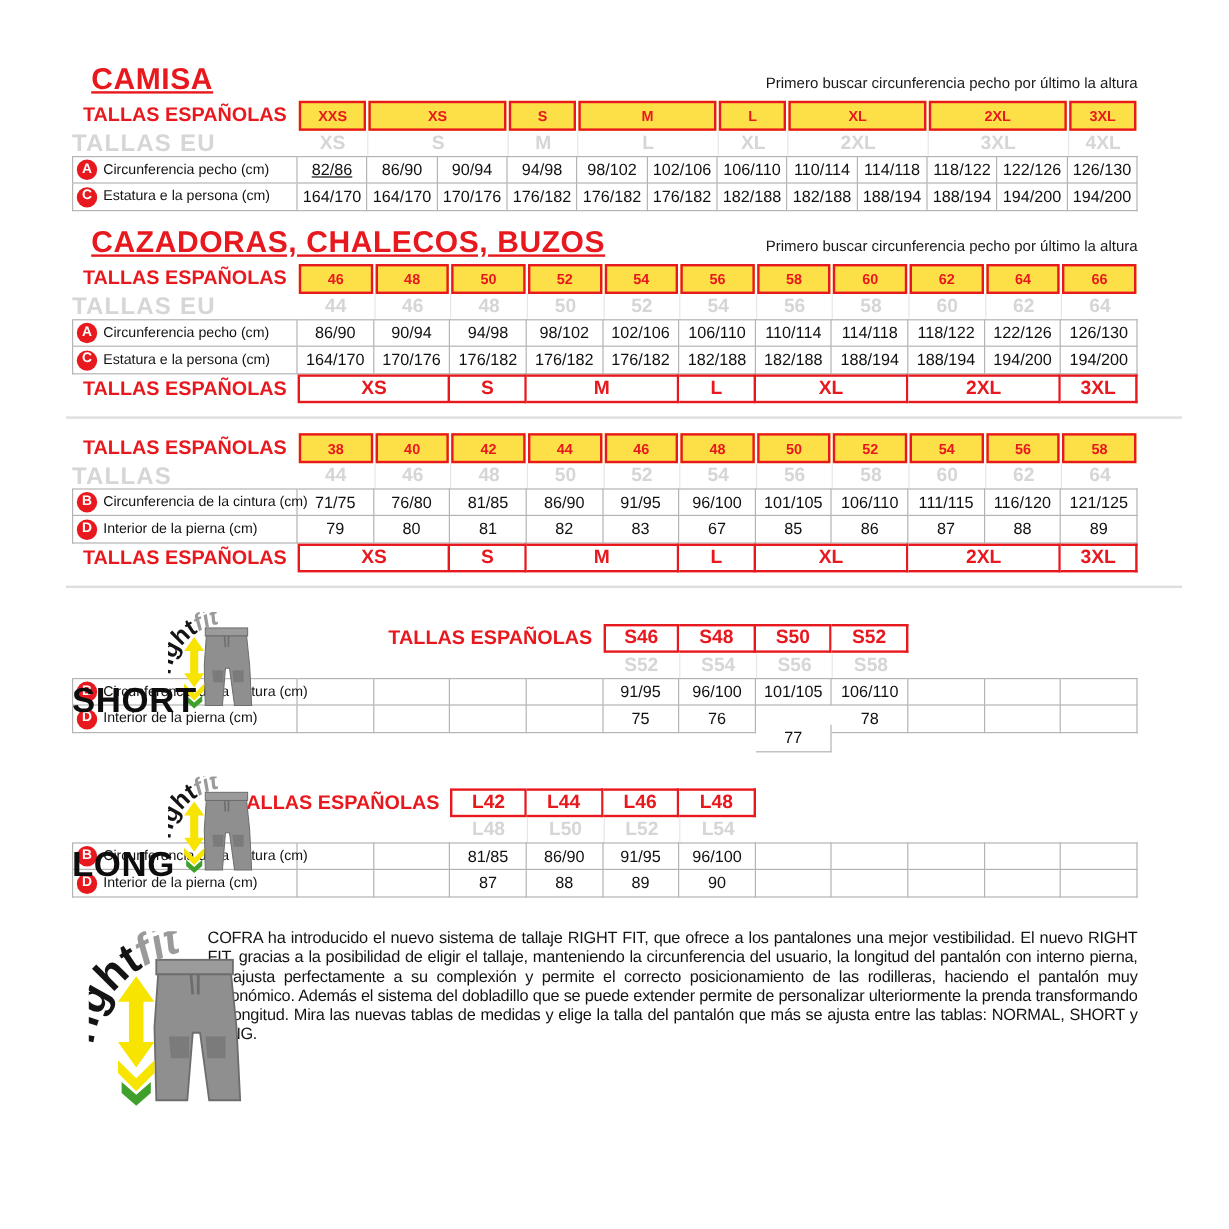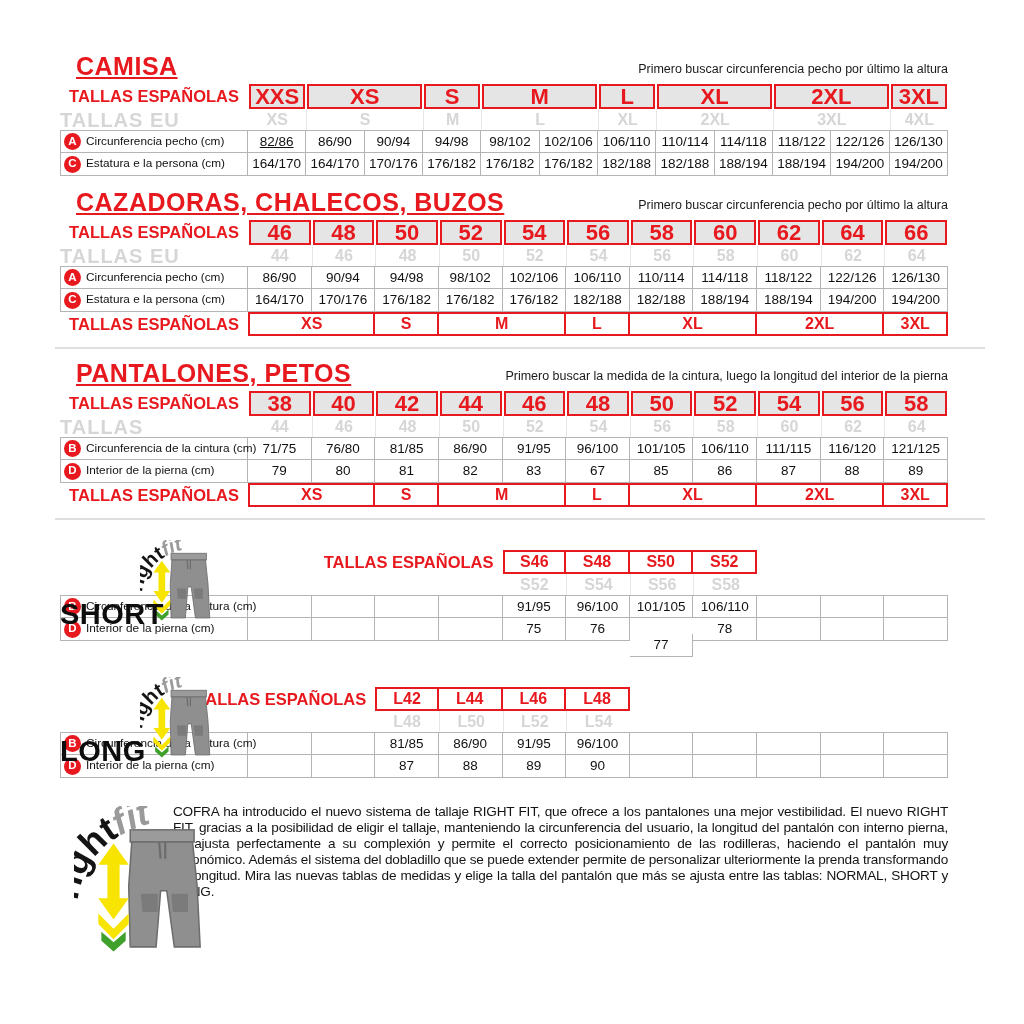--- a/index.html
+++ b/index.html
@@ -11,21 +11,21 @@
   .page{position:relative; width:1024px; height:1024px; padding:54px 76px 0 60px;}
 
   .tbl-top{display:flex; align-items:flex-end; justify-content:space-between; margin-bottom:5px;}
   h2.title{font-size:25px; font-weight:800; color:var(--red); letter-spacing:0.5px; line-height:1; padding-left:16px; white-space:nowrap;text-decoration:underline;}
   .hint{font-size:12.5px; color:#1a1a1a; padding-bottom:3px; white-space:nowrap;}
 
   .grid{display:grid; width:100%;}
   .c{display:flex; align-items:center; justify-content:center; line-height:1;}
 
   .es-lab{justify-content:flex-end; padding-right:9px; color:var(--red); font-weight:800; font-size:16.5px; white-space:nowrap;}
-  .gapbox{border:2.5px solid var(--red); margin:0 1px; color:var(--red); font-weight:800; font-size:22px; height:25px; background:#e5e5e5;}
+  .gapbox{border:2.5px solid var(--red); margin:0 1px; color:var(--red); font-weight:800; font-size:12px; height:25px; background:#fde047;}
   .strip{border:2.5px solid var(--red); border-left:0; color:var(--red); font-weight:800; font-size:16px; height:24px; background:#fff;}
   .strip.first{border-left:2.5px solid var(--red);}
   .eu-lab{justify-content:flex-start; color:var(--greyt); font-weight:800; font-size:20px; letter-spacing:1px; white-space:nowrap;}
   .eu-cell{color:var(--greyt); font-weight:800; font-size:16px; height:21px; border-left:1px solid #e7e7e7;}
   .eu-cell.first{border-left:0;}
 
   .row-lab{justify-content:flex-start; gap:5px; padding-left:3px; font-size:11.8px; color:#111;
            border-left:1px solid var(--bord); border-right:1px solid var(--bord); border-bottom:1px solid var(--bord); height:23px; white-space:nowrap;}
   .row-lab.top{border-top:1px solid var(--bord);}
   .val{font-size:13.5px; color:#111; border-right:1px solid var(--bord); border-bottom:1px solid var(--bord); height:23px;}
@@ -178,24 +178,20 @@
         <div class="c strip" style="grid-area: 5 / 7 / auto / span 1;">L</div>
         <div class="c strip" style="grid-area: 5 / 8 / auto / span 2;">XL</div>
         <div class="c strip" style="grid-area: 5 / 10 / auto / span 2;">2XL</div>
         <div class="c strip" style="grid-area: 5 / 12 / auto / span 1;">3XL</div>
       </div>
   </section>
 
   <hr class="divider sp2">
 
   <section class="sp3">
-    <div class="tbl-top">
-      <h2 class="title">PANTALONES, PETOS</h2>
-      <div class="hint">Primero buscar la medida de la cintura, luego la longitud del interior de la pierna</div>
-    </div>
     <div class="grid" style="grid-template-columns: var(--labelw) repeat(11,1fr);">
         <div class="c es-lab" style="grid-area: 1 / 1;">TALLAS ESPAÑOLAS</div>
         <div class="c gapbox" style="grid-area: 1 / 2 / auto / span 1;">38</div>
         <div class="c gapbox" style="grid-area: 1 / 3 / auto / span 1;">40</div>
         <div class="c gapbox" style="grid-area: 1 / 4 / auto / span 1;">42</div>
         <div class="c gapbox" style="grid-area: 1 / 5 / auto / span 1;">44</div>
         <div class="c gapbox" style="grid-area: 1 / 6 / auto / span 1;">46</div>
         <div class="c gapbox" style="grid-area: 1 / 7 / auto / span 1;">48</div>
         <div class="c gapbox" style="grid-area: 1 / 8 / auto / span 1;">50</div>
         <div class="c gapbox" style="grid-area: 1 / 9 / auto / span 1;">52</div>

